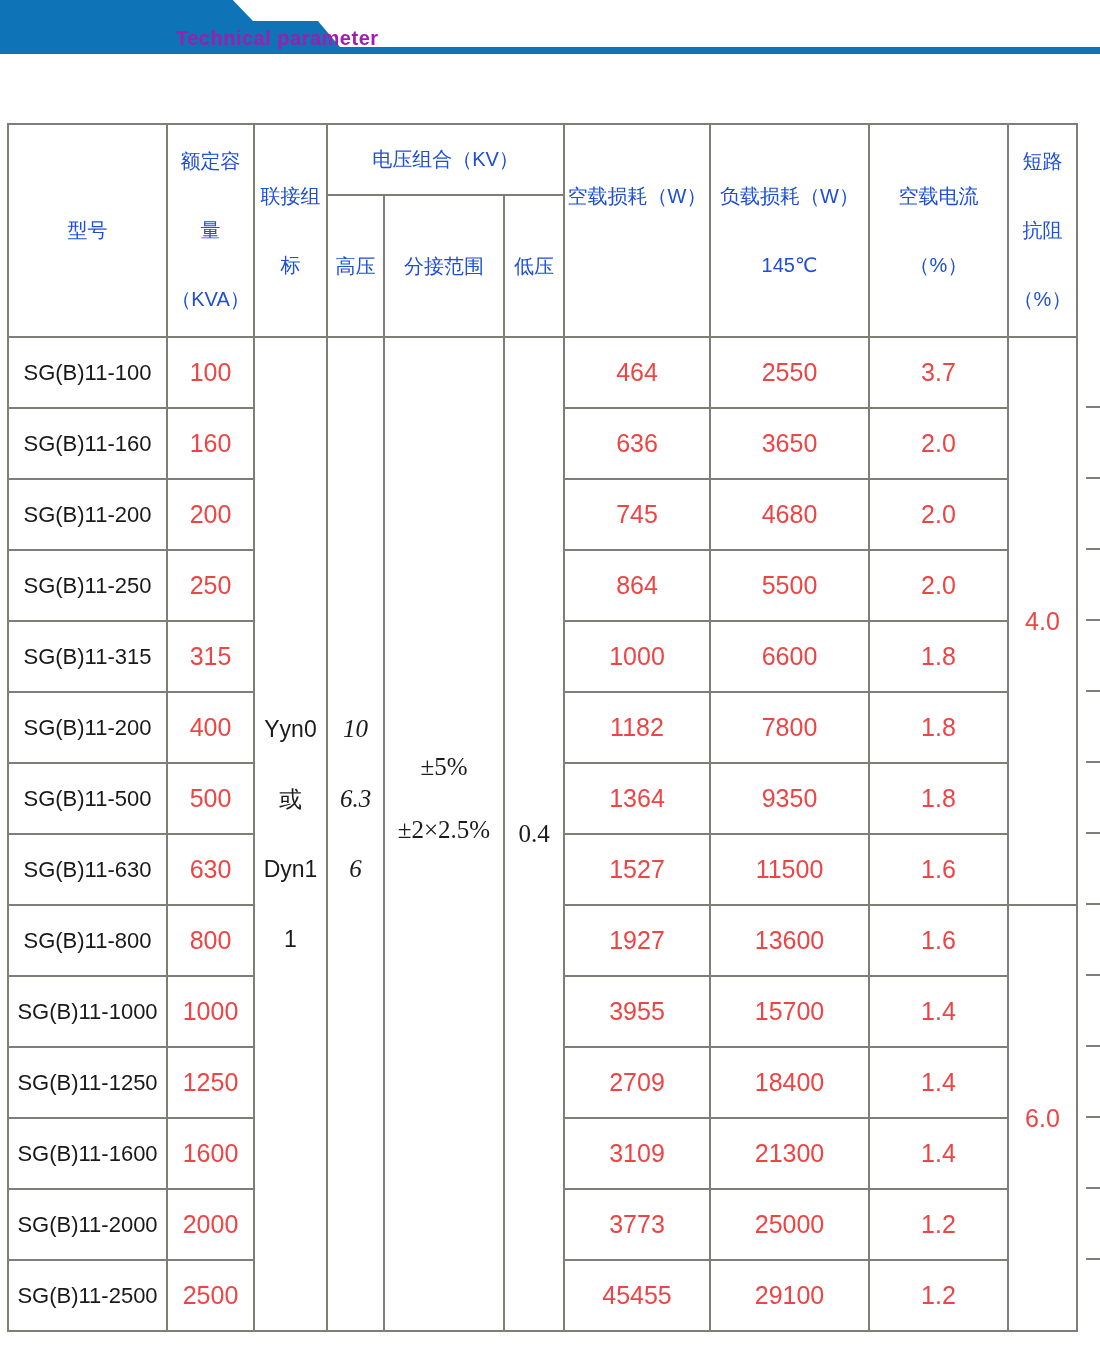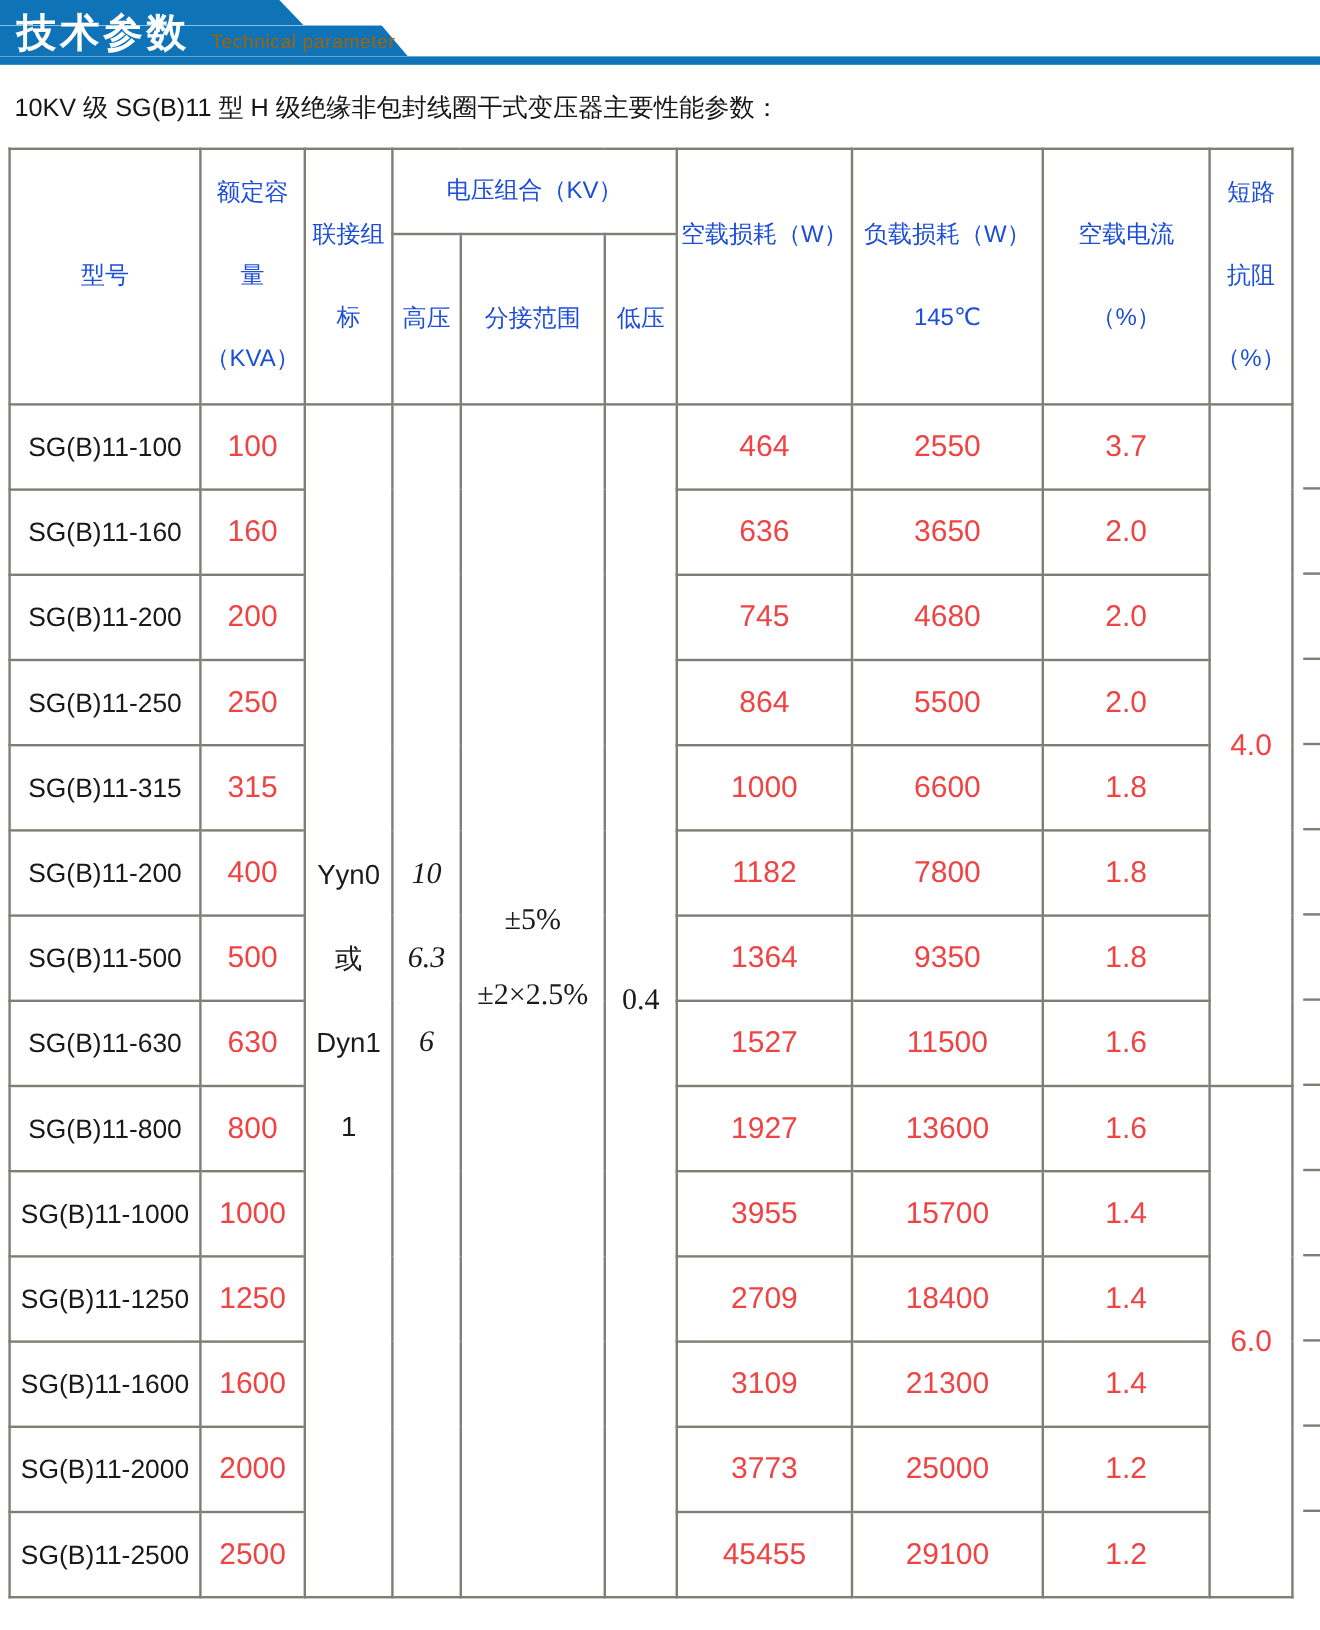--- a/index.html
+++ b/index.html
@@ -9,22 +9,22 @@
   
   .banner{position:absolute;left:0;top:0;width:1100px;height:56px;}
   .banner .shape{position:absolute;background:#0e73b7;}
   .banner .tab{left:0;top:0;width:253px;height:21px;
                clip-path:polygon(0 0,92% 0,100% 100%,0 100%);}
   .banner .main{left:0;top:21px;width:340px;height:26px;
                clip-path:polygon(0 0,93.5% 0,100% 100%,0 100%);}
   .banner .strip{left:0;top:47px;width:1100px;height:7px;}
   .banner-title{position:absolute;left:14px;top:8px;width:160px;color:#fff;
                 font-size:33px;font-weight:600;letter-spacing:3px;line-height:38px;}
-  .banner-subtitle{position:absolute;left:176px;top:27px;color:#a16207;
-                font-size:16px;font-weight:400;letter-spacing:0.5px;}
+  .banner-subtitle{position:absolute;left:176px;top:27px;color:#a21caf;
+                font-size:20px;font-weight:700;letter-spacing:0.5px;}
 
   
   .intro{position:absolute;left:12px;top:76px;font-size:21px;color:#161616;margin:0;}
 
   
   table.spec{position:absolute;left:7px;top:123px;width:1069px;
              border-collapse:collapse;table-layout:fixed;}
   .spec th,.spec td{border:2px solid #7e7e76;text-align:center;vertical-align:middle;
              padding:0;overflow:visible;}
   .spec th{font-weight:normal;font-size:20px;line-height:69px;white-space:pre-line;color:#1d4ed8;}
@@ -47,25 +47,23 @@
 </style>
 </head>
 <body>
 
 <div class="page">
 
   <div class="banner">
     <div class="shape tab"></div>
     <div class="shape main"></div>
     <div class="shape strip"></div>
-    <div class="banner-title">技术参数</div>
     <div class="banner-subtitle">Technical parameter</div>
   </div>
 
-  <p class="intro">10KV 级 SG(B)11 型 H 级绝缘非包封线圈干式变压器主要性能参数：</p>
 
   <table class="spec">
     <colgroup>
       <col style="width:159px">
         <col style="width:87px">
         <col style="width:73px">
       <col style="width:57px">
         <col style="width:120px">
         <col style="width:60px">
       <col style="width:146px">

